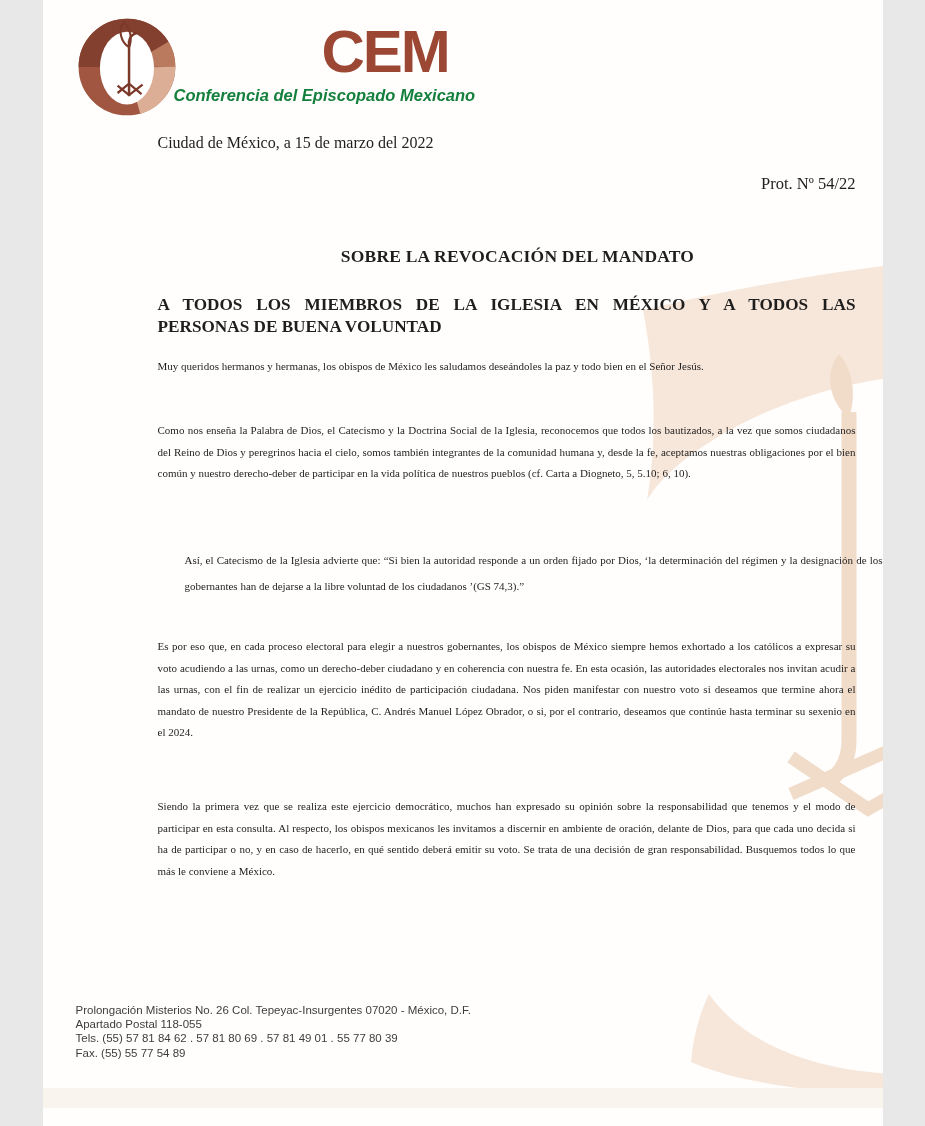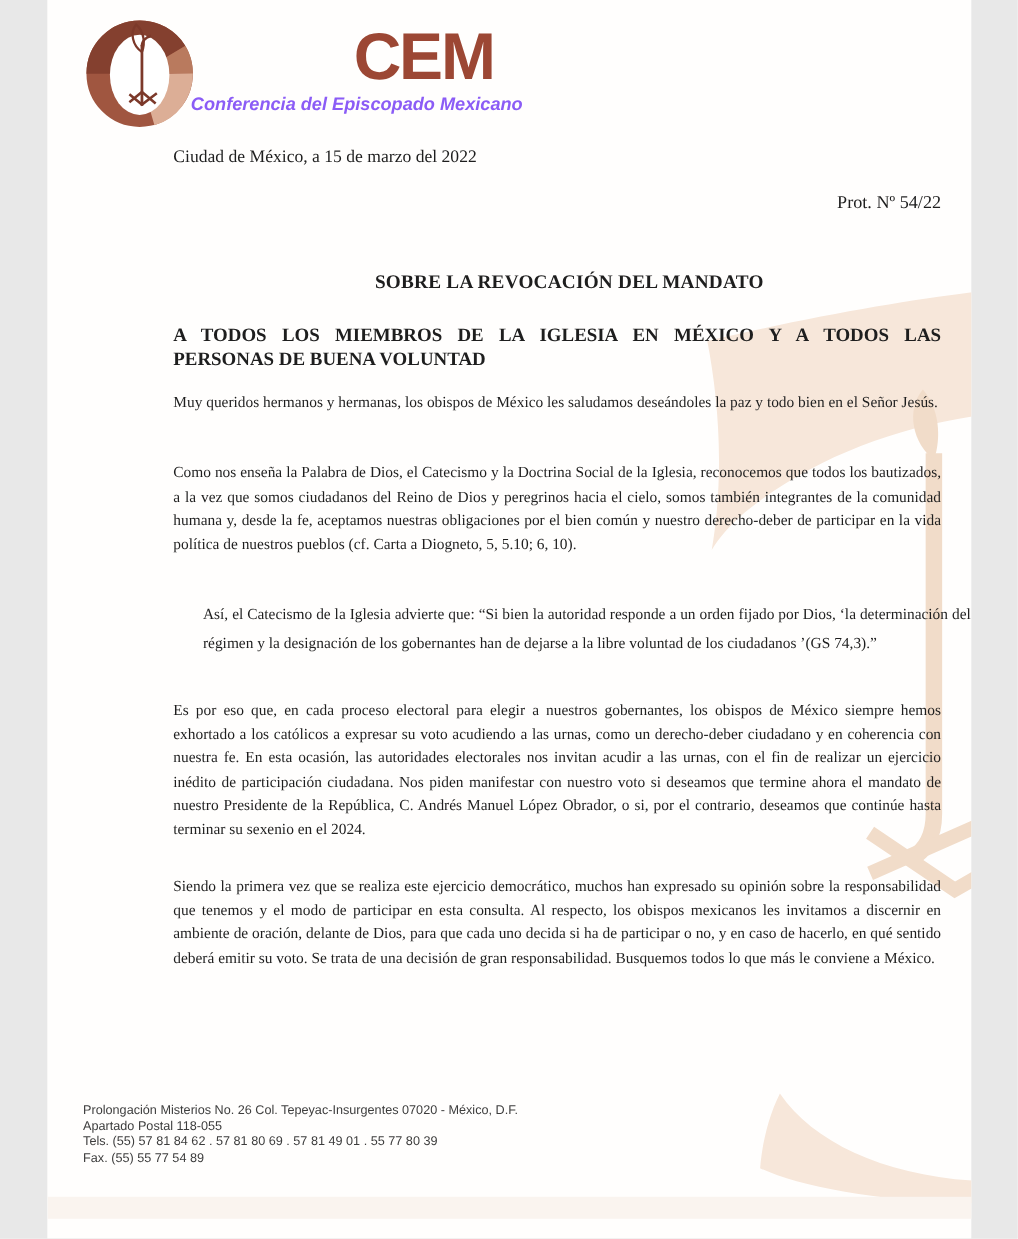--- a/index.html
+++ b/index.html
@@ -14,32 +14,32 @@
   
   .logo { position:absolute; left:33px; top:15px; width:104px; height:104px; }
   .brand-acronym {
     position:absolute; left:279px; top:22px;
     font-family:"Liberation Sans", sans-serif; font-weight:bold;
     font-size:60px; line-height:60px; letter-spacing:-2px; color:#9c4734;
   }
   .brand-tagline {
     position:absolute; left:131px; top:86px; width:290px;
     font-family:"Liberation Sans", sans-serif; font-style:italic; font-weight:600;
-    font-size:16.5px; color:#8b5cf6; white-space:nowrap;
+    font-size:16.5px; color:#15803d; white-space:nowrap;
   }
 
   
   .doc-col { position:absolute; left:115px; width:698px; }
   .dateline { top:134px; font-size:16px; }
   .protocol { top:174px; text-align:right; font-size:16.5px; }
   .title    { top:235px; text-align:center; font-size:17.5px; font-weight:bold; letter-spacing:0.2px; margin:11px; }
   .heading  { top:294px; font-size:17.2px; font-weight:bold; line-height:21.5px; margin:0; }
   .heading .l1 { display:block; text-align:justify; text-align-last:justify; }
   .heading .l2 { display:block; }
-  .para { position:absolute; left:115px; width:698px; text-align:justify; font-size:14px; line-height:21.6px; margin:0; }
+  .para { position:absolute; left:115px; width:698px; text-align:justify; font-size:11px; line-height:21.6px; margin:0; }
   .p1 { top:356px; }
   .p2 { top:420px; }
   .p3 { top:547px; line-height:26.4px;margin-left:27px; }
   .p4 { top:636px; }
   .p5 { top:796px; }
 
   
   .footer {
     position:absolute; left:33px; top:1003px; width:560px;
     font-family:"Liberation Sans", sans-serif; font-size:11.5px; line-height:14.2px; color:#3d3d3d;

